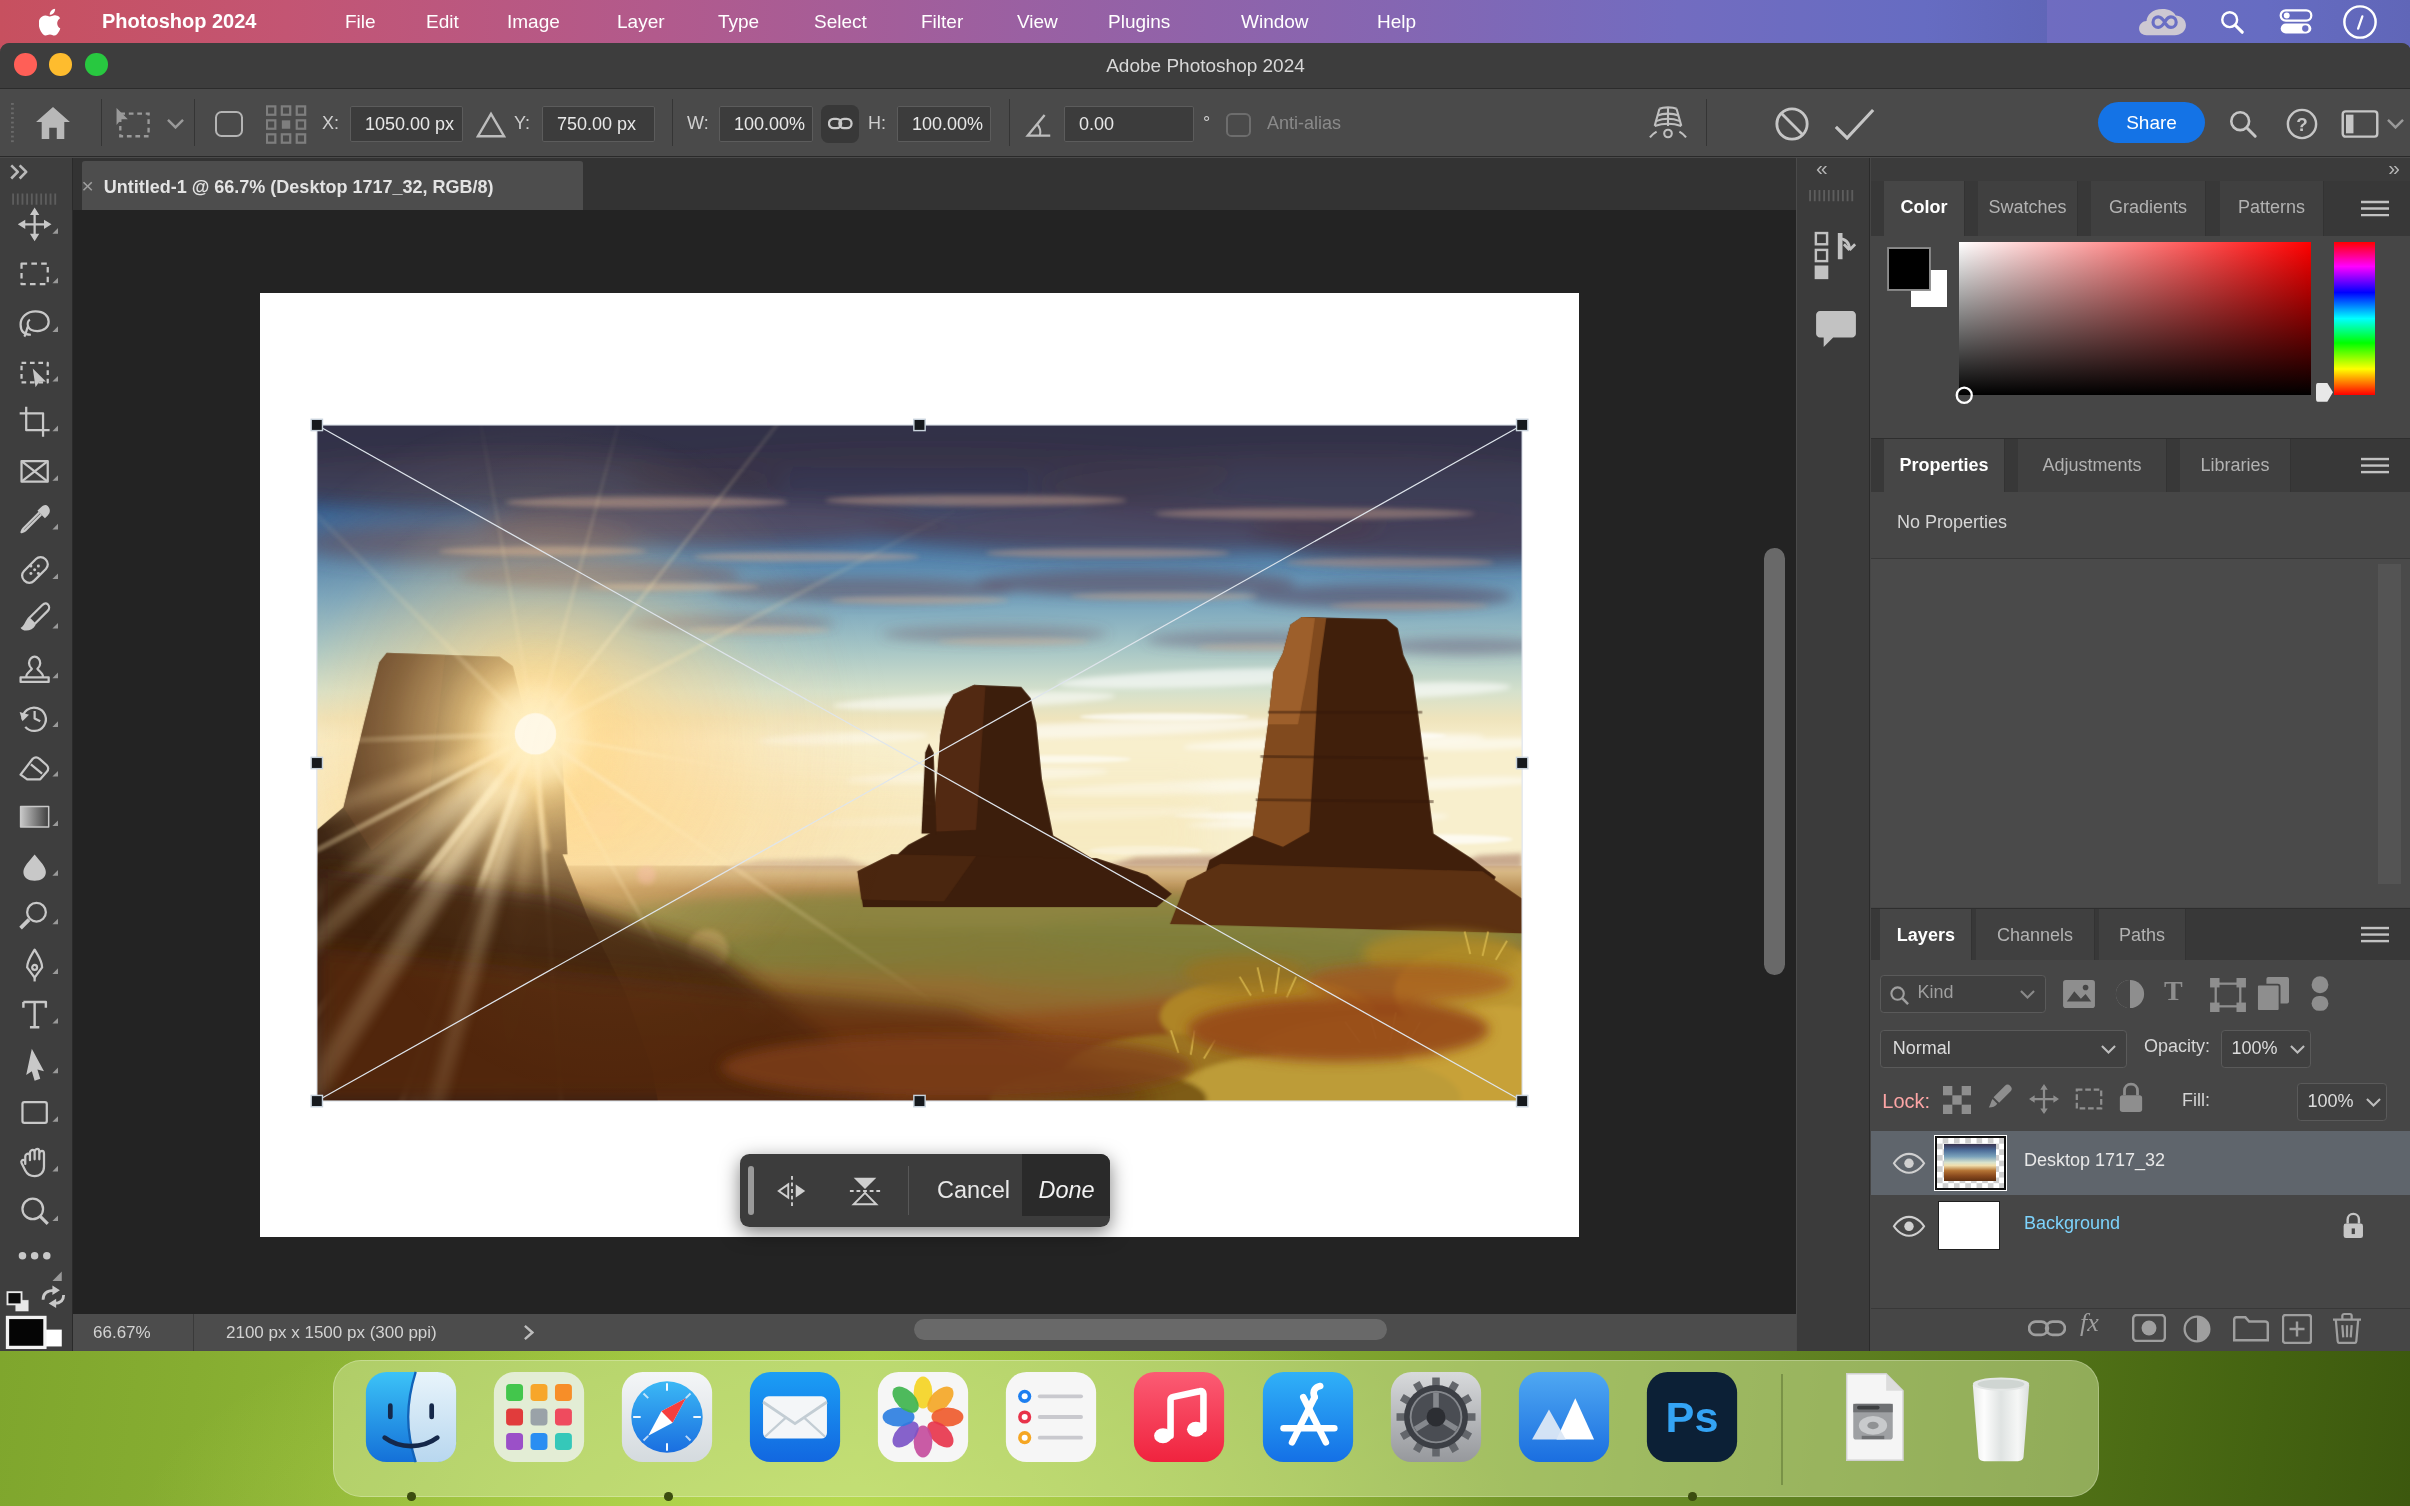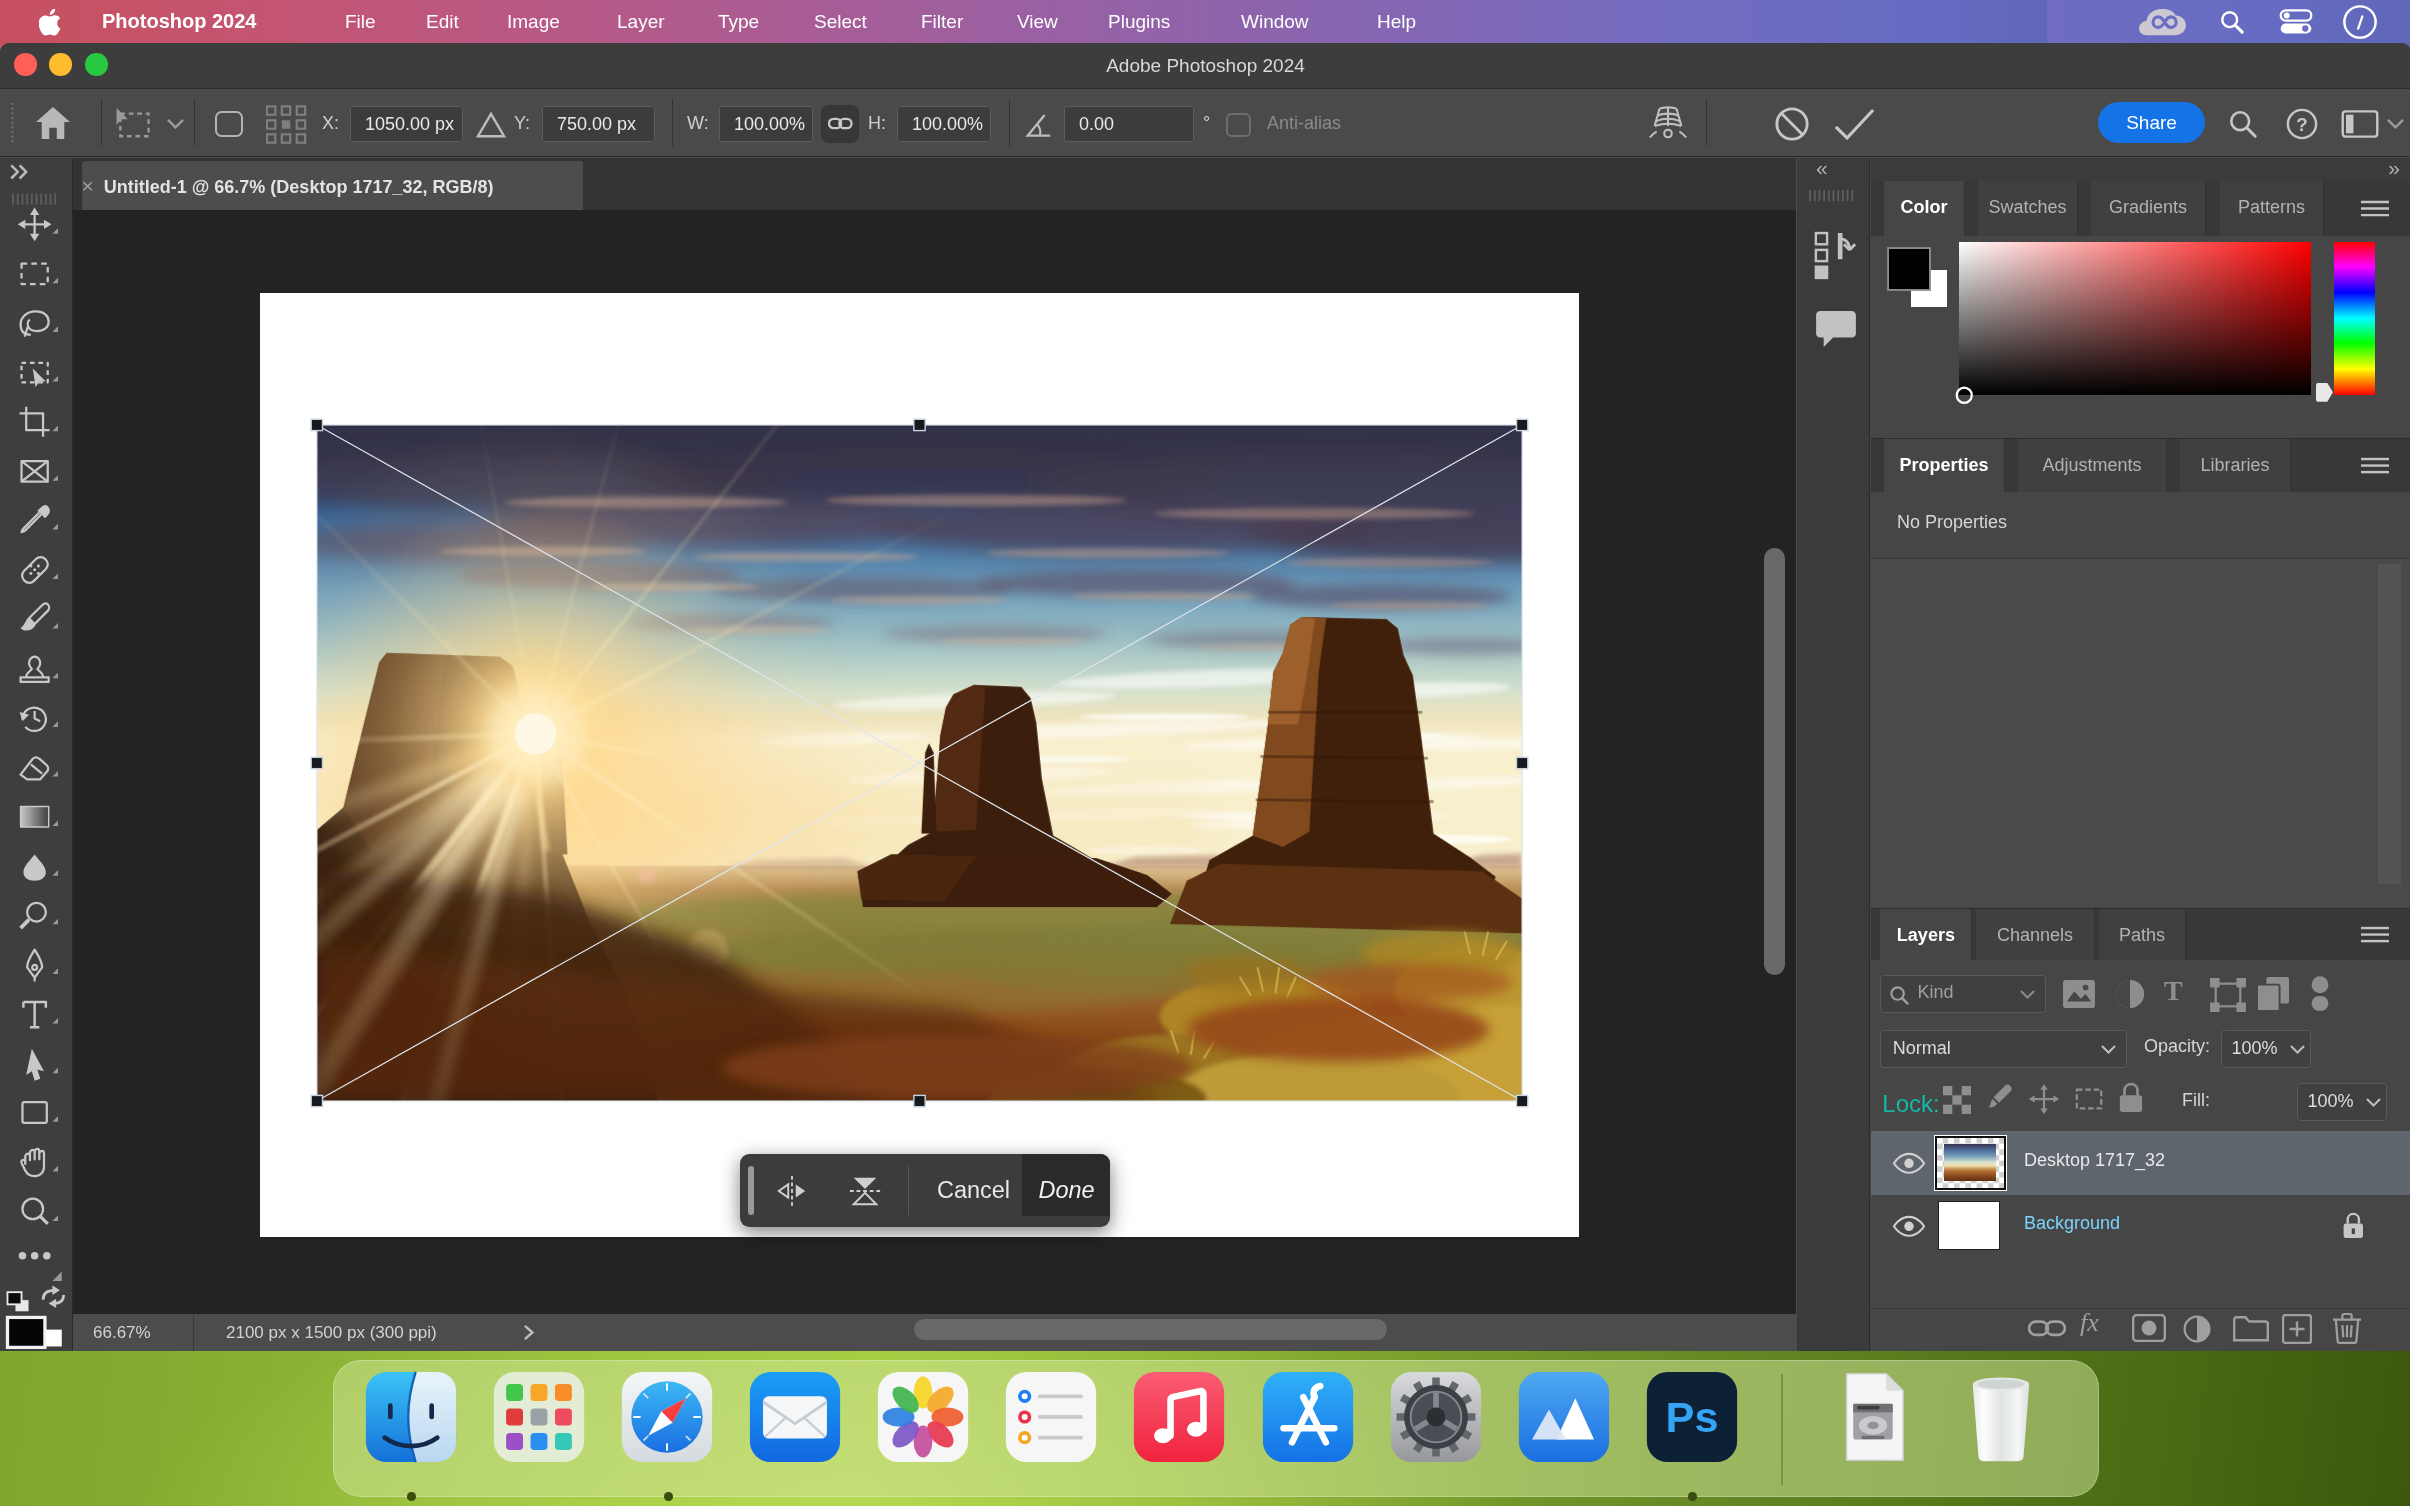--- a/index.html
+++ b/index.html
@@ -1043,21 +1043,21 @@
             </svg>
         </div>
         <div class="abs" style="left:273px;top:127px;color:#d6d6d6;font-size:18px;">Opacity:</div>
         <div class="abs" style="left:350px;top:121px;width:90px;height:38px;background:#404040;border:0.9px solid #5a5a5a;border-radius:3.8px;">
           <span style="position:absolute;left:9.4px;top:6.6px;color:#dcdcdc;font-size:18px;">100%</span>
           <svg class="abs" style="left:68px;top:14px;" width="15" height="9.4" viewBox="0 0 16 10">
               <path fill="none" stroke="#bdbdbd" stroke-width="2.2" d="M1 1 L8 8 L15 1"></path>
             </svg>
         </div>
         
-        <div class="abs" style="left:11.3px;top:181px;color:#14b8a6;font-size:24px;">Lock:</div>
+        <div class="abs" style="left:11.3px;top:181px;color:#fca5a5;font-size:20px;">Lock:</div>
         <svg class="abs" style="left:72px;top:177px;" width="28" height="28" viewBox="0 0 30 30">
             <g fill="#8e8e8e">
               <rect x="0" y="0" width="10" height="10"></rect>
               <rect x="20" y="0" width="10" height="10"></rect>
               <rect x="10" y="10" width="10" height="10"></rect>
               <rect x="0" y="20" width="10" height="10"></rect>
               <rect x="20" y="20" width="10" height="10"></rect>
             </g>
           </svg>
         <svg class="abs" style="left:115px;top:175px;" width="30" height="30" viewBox="0 0 32 32">

